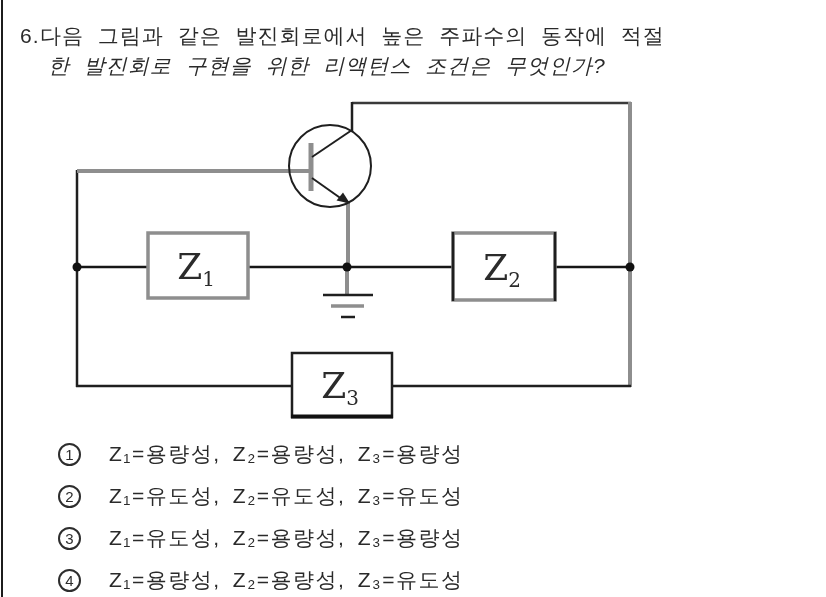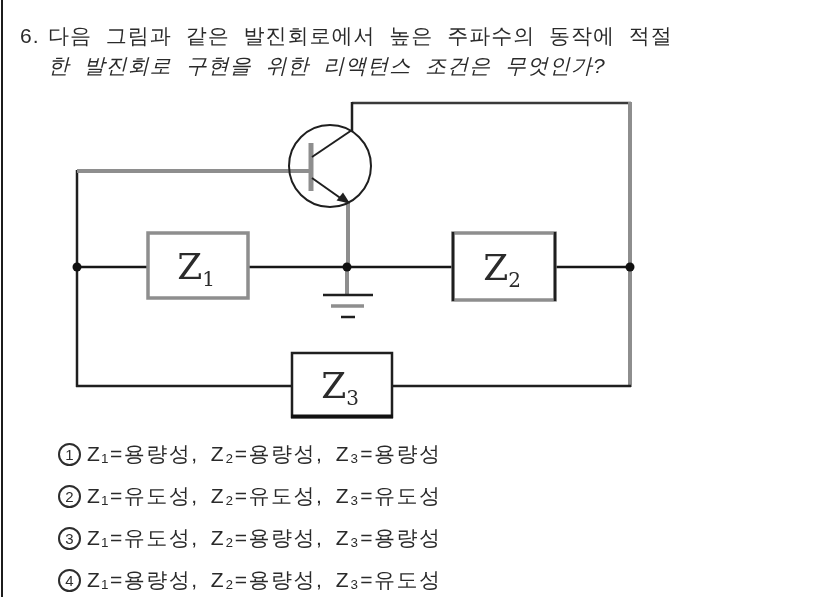--- a/index.html
+++ b/index.html
@@ -17,42 +17,42 @@
   }
   .question {
     position: absolute; left: 0; top: 21px; width: 820px;
     color: #2a2a2a;
     font-size: 21px; line-height: 30px;
     letter-spacing: 1px; word-spacing: 7px;
   }
   .q-number {
     position: absolute; left: 20px; top: 0;
   }
-  .q-line1 { position: absolute; left: 48px; top: 0; white-space: nowrap; text-align: right; }
+  .q-line1 { position: absolute; left: 40px; top: 0; white-space: nowrap; text-align: right; }
   .q-line2 { position: absolute; left: 48px; top: 30px; white-space: nowrap; font-style: italic; }
   .circuit-svg {
     position: absolute; left: 0; top: 0;
     width: 826px; height: 597px;
   }
   .answers {
     position: absolute; left: 58px; top: 442px;
   }
   .answer-row {
     display: flex; align-items: center;
     height: 24px; margin-bottom: 18px;
   }
   .choice-circle {
     width: 23px; height: 23px;
     border: 2px solid #2d2d2d; border-radius: 50%;
     display: flex; align-items: center; justify-content: center;
     font-size: 15px; color: #2d2d2d;
     flex: 0 0 auto;
   }
   .answer-text {
-    margin-left: 6px;
+    margin-left: 28px;
     font-size: 21px; color: #2a2a2a;
     letter-spacing: 1.5px; word-spacing: 5px;
     white-space: nowrap;
   }
   .z-label { font-family: "DejaVu Serif", "Liberation Serif", serif; fill: #2b2b2b; }
 </style>
 </head>
 <body>
 
 <div class="page-left-rule"></div>

